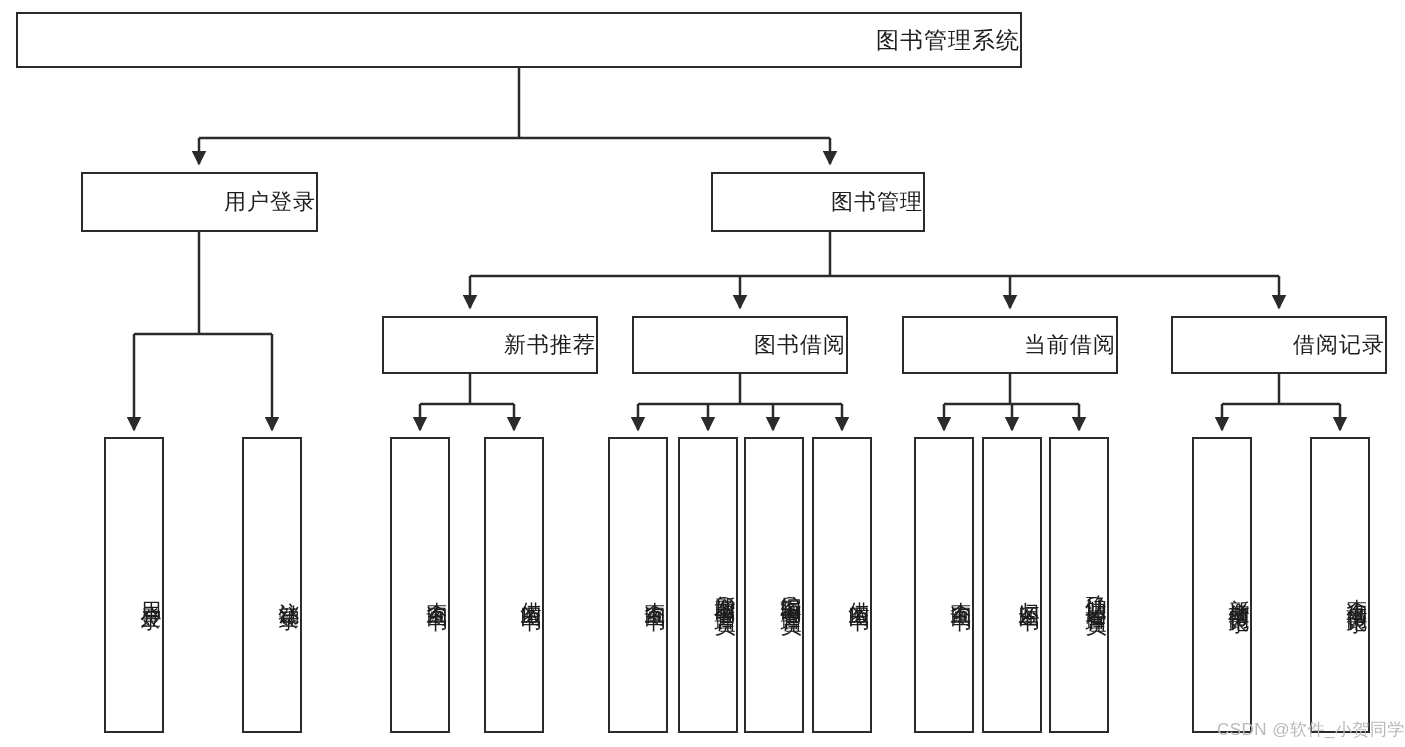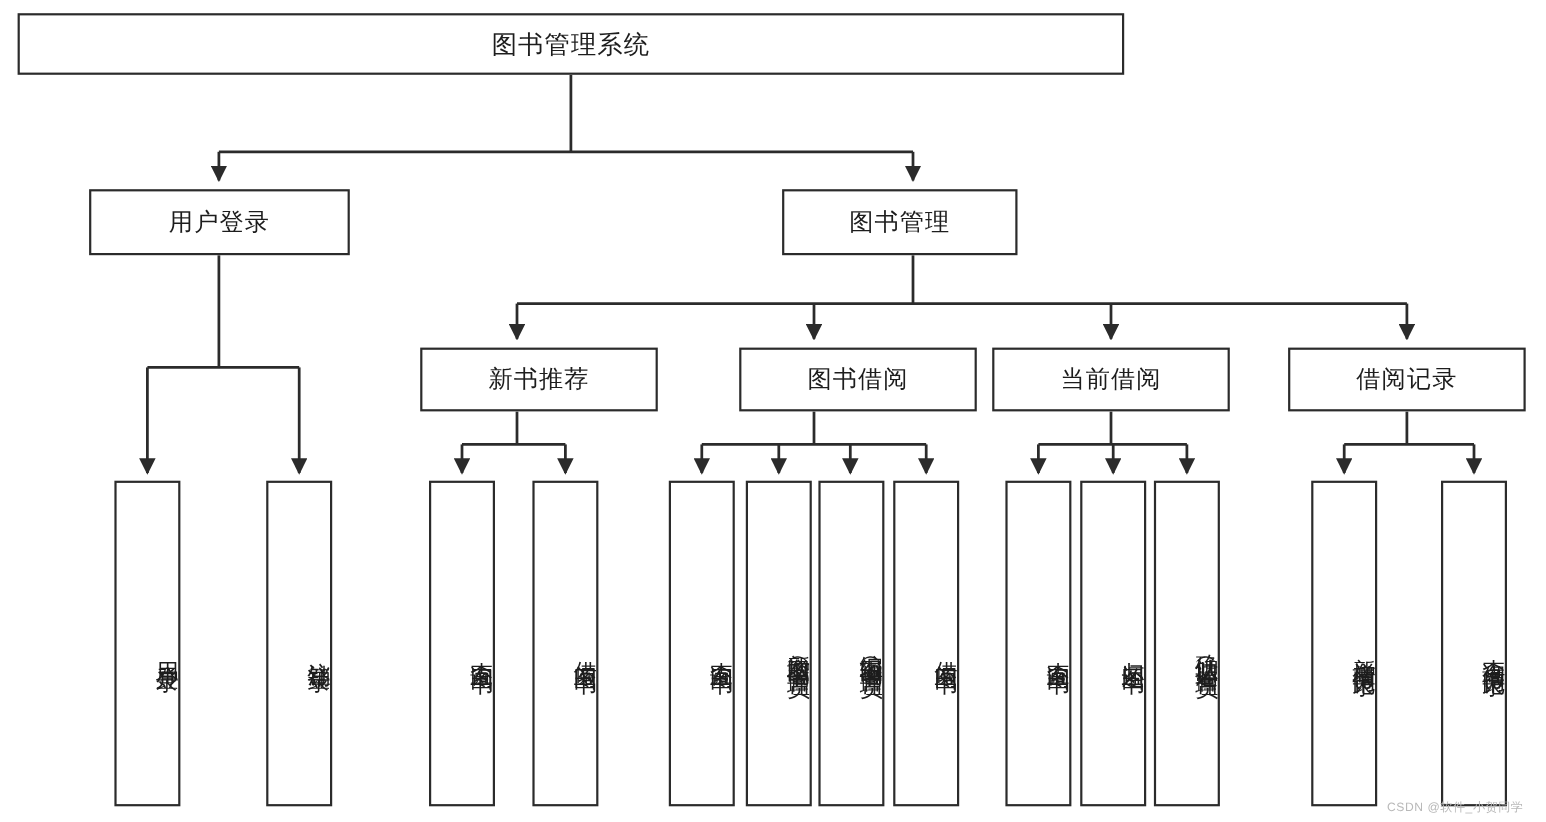--- a/index.html
+++ b/index.html
@@ -23,21 +23,21 @@
     height: 747px;
     pointer-events: none;
   }
   .node {
     position: absolute;
     box-sizing: border-box;
     border: 2px solid #2b2b2b;
     background: #ffffff;
     display: flex;
     align-items: center;
-    justify-content: center;
+    justify-content: flex-end;
     color: #1d1d1d;
   }
   .node.horiz {
     font-size: 22px;
     letter-spacing: 1px;
   }
   .node.vert {
     writing-mode: vertical-rl;
     text-orientation: upright;
     font-size: 21px;
@@ -50,23 +50,23 @@
   .node.vert .vtext {
     writing-mode: vertical-rl;
     text-orientation: upright;
     white-space: nowrap;
   }
   .node.root {
     font-size: 23px;
   }
   #watermark {
     position: absolute;
-    right: 20px;
+    right: 0;
     bottom: 6px;
-    font-size: 11px;
+    font-size: 17px;
     color: #b9b9b9;
     white-space: nowrap;
     letter-spacing: 0.5px;
   }
 </style>
 </head>
 <body>
 
 <div id="canvas">
 
@@ -128,21 +128,21 @@
   <div class="node horiz" style="left:81px; top:172px; width:237px; height:60px;">
     <span>用户登录</span>
   </div>
   <div class="node horiz" style="left:711px; top:172px; width:214px; height:60px;">
     <span>图书管理</span>
   </div>
 
   <div class="node horiz" style="left:362px; top:316px; width:216px; height:58px;margin-left:20px;">
     <span>新书推荐</span>
   </div>
-  <div class="node horiz" style="left:632px; top:316px; width:216px; height:58px;margin-left:40px;">
+  <div class="node horiz" style="left:632px; top:316px; width:216px; height:58px;">
     <span>图书借阅</span>
   </div>
   <div class="node horiz" style="left:1171px; top:316px; width:216px; height:58px;">
     <span>借阅记录</span>
   </div>
   <div class="node horiz" style="left:902px; top:316px; width:216px; height:58px;">
     <span>当前借阅</span>
   </div>
 
   <div class="node vert" style="left:104px; top:437px; width:60px; height:296px;">

